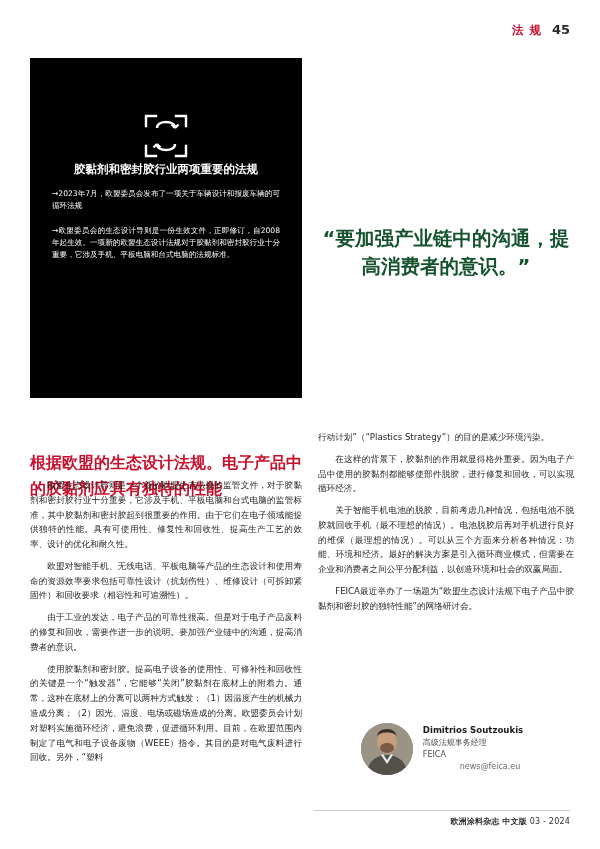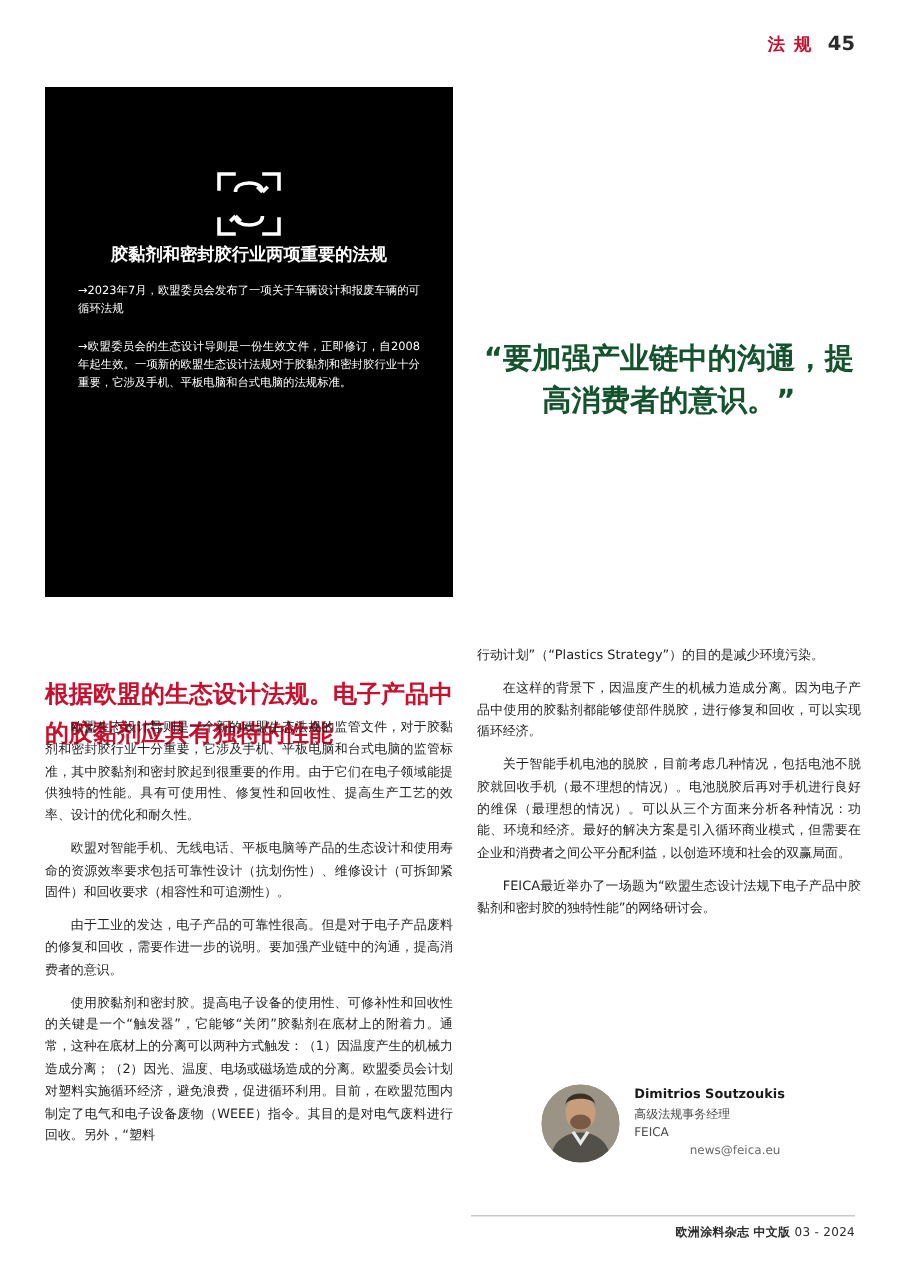--- a/index.html
+++ b/index.html
@@ -249,21 +249,21 @@
 
   <div class="col col-left">
     <p>欧盟生态设计导则是一个新的欧盟生态法规的监管文件，对于胶黏剂和密封胶行业十分重要，它涉及手机、平板电脑和台式电脑的监管标准，其中胶黏剂和密封胶起到很重要的作用。由于它们在电子领域能提供独特的性能。具有可使用性、修复性和回收性、提高生产工艺的效率、设计的优化和耐久性。</p>
     <p>欧盟对智能手机、无线电话、平板电脑等产品的生态设计和使用寿命的资源效率要求包括可靠性设计（抗划伤性）、维修设计（可拆卸紧固件）和回收要求（相容性和可追溯性）。</p>
     <p>由于工业的发达，电子产品的可靠性很高。但是对于电子产品废料的修复和回收，需要作进一步的说明。要加强产业链中的沟通，提高消费者的意识。</p>
     <p>使用胶黏剂和密封胶。提高电子设备的使用性、可修补性和回收性的关键是一个“触发器”，它能够“关闭”胶黏剂在底材上的附着力。通常，这种在底材上的分离可以两种方式触发：（1）因温度产生的机械力造成分离；（2）因光、温度、电场或磁场造成的分离。欧盟委员会计划对塑料实施循环经济，避免浪费，促进循环利用。目前，在欧盟范围内制定了电气和电子设备废物（WEEE）指令。其目的是对电气废料进行回收。另外，“塑料</p>
   </div>
 
   <div class="col col-right">
     <p class="noindent">行动计划”（“Plastics Strategy”）的目的是减少环境污染。</p>
-    <p>在这样的背景下，因温度产生的机械力造成分离。因为电子产品中使用的胶黏剂都能够使部件脱胶，进行修复和回收，可以实现循环经济。</p>
+    <p>在这样的背景下，胶黏剂的作用就显得格外重要。因为电子产品中使用的胶黏剂都能够使部件脱胶，进行修复和回收，可以实现循环经济。</p>
     <p>关于智能手机电池的脱胶，目前考虑几种情况，包括电池不脱胶就回收手机（最不理想的情况）。电池脱胶后再对手机进行良好的维保（最理想的情况）。可以从三个方面来分析各种情况：功能、环境和经济。最好的解决方案是引入循环商业模式，但需要在企业和消费者之间公平分配利益，以创造环境和社会的双赢局面。</p>
     <p>FEICA最近举办了一场题为“欧盟生态设计法规下电子产品中胶黏剂和密封胶的独特性能”的网络研讨会。</p>
   </div>
 
   <div class="author">
     <div class="author-photo">
       <svg width="52" height="52" viewBox="0 0 52 52" xmlns="http://www.w3.org/2000/svg">
         <rect width="52" height="52" fill="#9b9486"></rect>
         <ellipse cx="26" cy="19" rx="10" ry="11.5" fill="#c79d7c"></ellipse>
         <path d="M16 14 C16 8 36 8 36 14 C36 11 33 6 26 6 C19 6 16 10 16 14 Z" fill="#3a2f26"></path>

